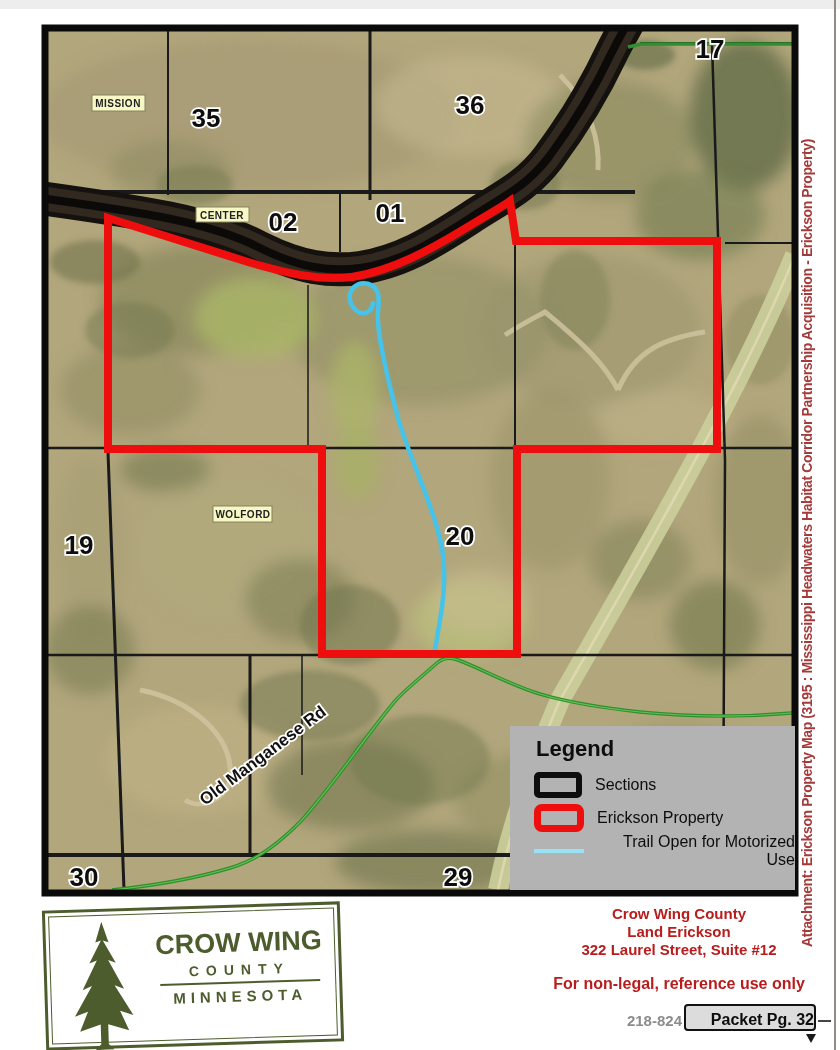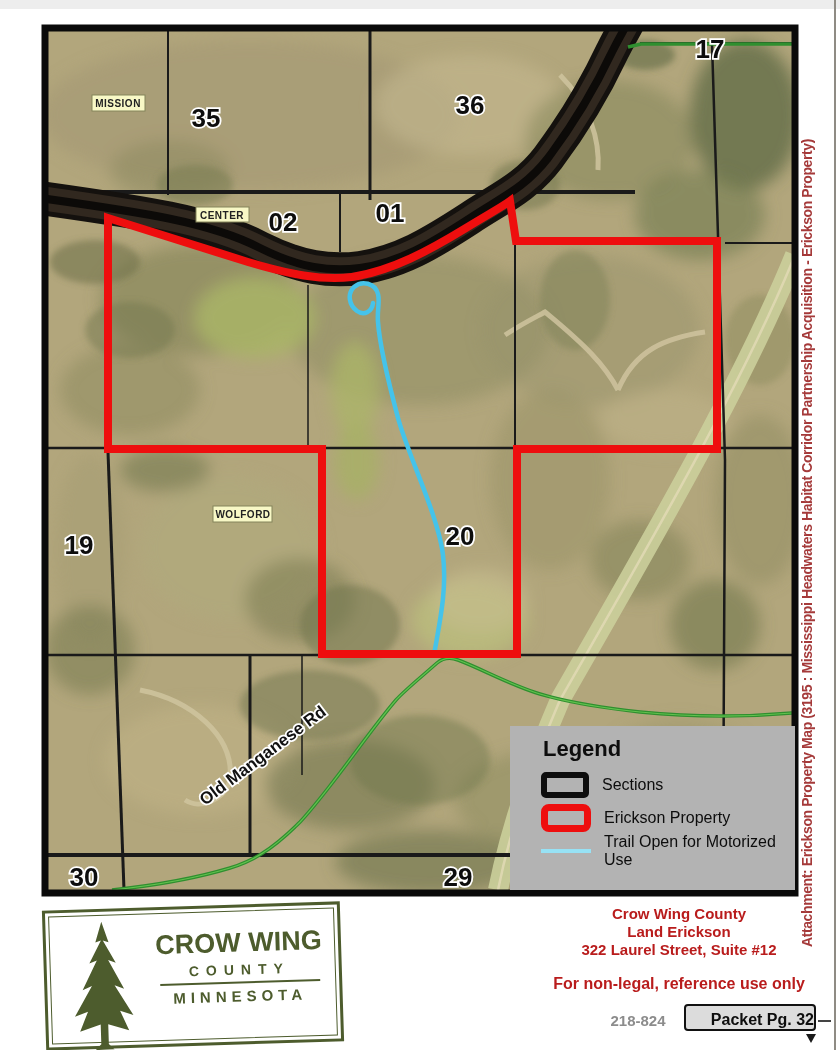--- a/index.html
+++ b/index.html
@@ -4,23 +4,23 @@
 <style>
   html,body{margin:0;padding:0;background:#fff;}
   .page{position:relative;width:840px;height:1050px;background:#ffffff;overflow:hidden;
         font-family:"Liberation Sans", sans-serif;}
   .top-strip{position:absolute;left:0;top:0;width:840px;height:9px;background:#ededed;}
   .page-edge{position:absolute;left:834px;top:0;width:2px;height:1050px;background:#8f8b84;}
   .map-svg{position:absolute;left:0;top:0;}
 
   
   .legend{position:absolute;left:510px;top:726px;width:285px;height:164px;
-          background:#b3b3b3;box-sizing:border-box;padding:8px 0 0 31px;}
+          background:#b3b3b3;box-sizing:border-box;padding:8px 0 0 24px;}
   .legend-title{font-size:22px;font-weight:bold;color:#0d0d0d;margin:2px 0 10px 2px;}
-  .legend-row{display:flex;align-items:center;gap:13px;margin-bottom:7px;height:26px;}
+  .legend-row{display:flex;align-items:center;gap:13px;margin-bottom:7px;height:26px;text-align:right;}
   .sw{box-sizing:border-box;flex:0 0 auto;}
   .sw-sections{width:48px;height:26px;border:6px solid #0d0d0d;border-radius:5px;}
   .sw-parcels{width:45px;height:23px;border:2px solid #1a1a1a;margin-left:1px;}
   .sw-erickson{width:50px;height:28px;border:7px solid #ee0e0e;border-radius:8px;}
   .sw-trail{width:50px;height:4px;background:#97e2f5;}
   .legend-label{font-size:16px;color:#0d0d0d;}
 
   
   .attachment{position:absolute;left:799px;top:947px;width:918px;height:24px;
               transform:rotate(-90deg);transform-origin:0 0;
@@ -36,21 +36,21 @@
   .logo-name{font-size:27px;font-weight:bold;letter-spacing:0px;white-space:nowrap;}
   .logo-county{font-size:14px;font-weight:bold;letter-spacing:7px;margin-top:3px;}
   .logo-rule{width:160px;height:2px;background:#4d5c2d;margin:4px auto 4px auto;}
   .logo-state{font-size:15px;font-weight:bold;letter-spacing:5px;}
 
   
   .footer-info{position:absolute;left:540px;top:905px;width:278px;text-align:center;
                color:#b91c1c;font-weight:bold;}
   .footer-org{font-size:15px;line-height:18px;}
   .footer-disclaimer{font-size:16px;margin-top:16px;}
-  .phone{position:absolute;left:594px;top:1012px;width:88px;text-align:center;
+  .phone{position:absolute;left:594px;top:1012px;width:88px;text-align:right;
          color:#8c8c8c;font-weight:bold;font-size:15px;}
 
   
   .packet-badge{position:absolute;left:684px;top:1004px;width:132px;height:27px;
                 background:#dcdcdc;border:2.5px solid #111;border-radius:4px;
                 font-size:16px;font-weight:bold;color:#0d0d0d;text-align:right;
                 line-height:27px;box-sizing:border-box;}
   .badge-pointer{position:absolute;left:806px;top:1034px;width:0;height:0;
                  border-left:5px solid transparent;border-right:5px solid transparent;
                  border-top:9px solid #1a1a1a;}

